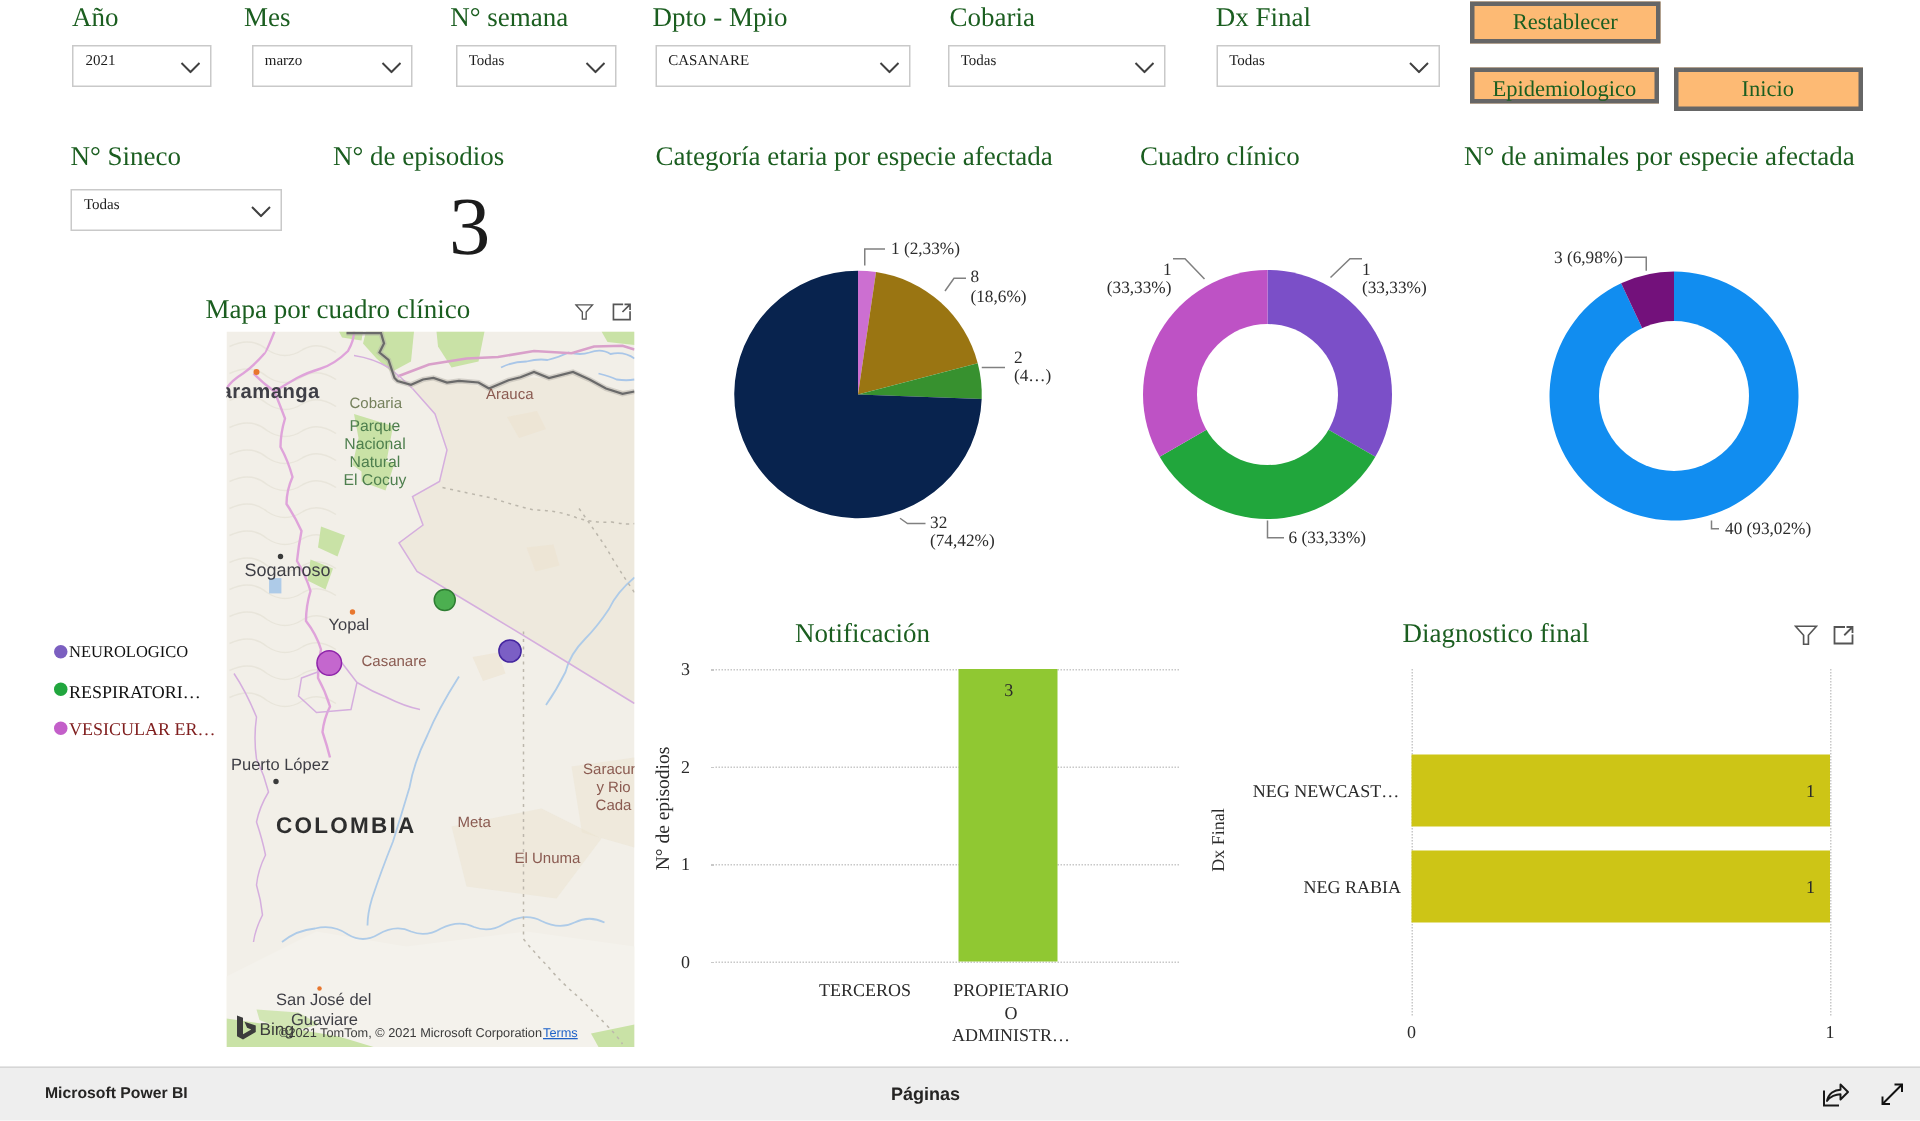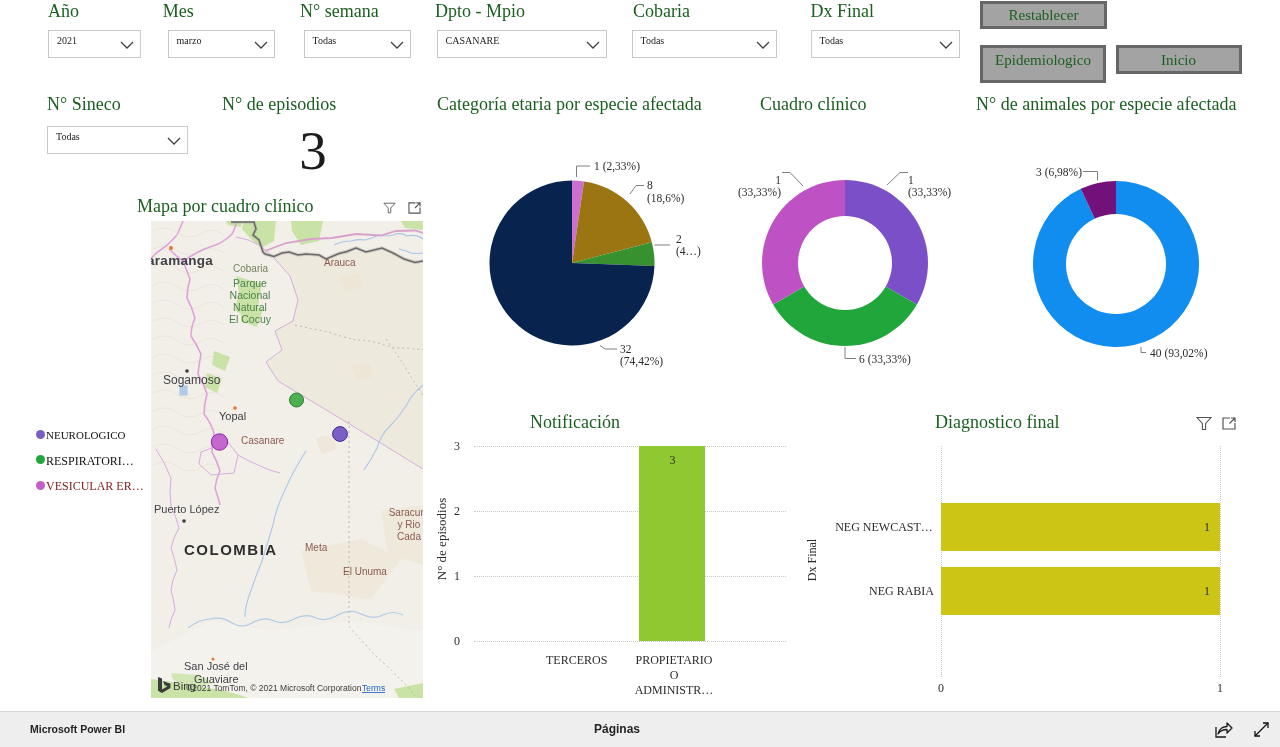--- a/index.html
+++ b/index.html
@@ -2,21 +2,21 @@
 <html><head><meta charset="utf-8">
 <style>
 html,body{margin:0;padding:0}
 body{width:1280px;height:747px;position:relative;background:#fff;overflow:hidden;
      font-family:"Liberation Serif",serif;}
 .abs{position:absolute}
 .slab{position:absolute;color:#1b5e20;font-size:18px;line-height:1;}
 .dd{position:absolute;top:30px;height:28px;border:1px solid #c9c9c9;background:#fff;
     box-sizing:border-box;}
 .ddt{position:absolute;left:8px;top:4px;font-size:10px;color:#1c1c1c;white-space:nowrap}
-.btn{position:absolute;border:3px solid #666;background:#a3a3a3;box-sizing:border-box;
+.btn{position:absolute;border:3px solid #666;background:#fdba74;box-sizing:border-box;
      color:#1b5e20;font-size:15px;text-align:center;}
 .lbl{position:absolute;font-size:11.5px;color:#2b2b2b;white-space:nowrap;line-height:1.18}
 .tick{position:absolute;font-size:12px;color:#2b2b2b;white-space:nowrap}
 </style></head><body>
 
 <div class="slab" style="left:48.0px;top:1.5px;width:92.5px">Año</div>
 <div class="dd" style="left:48.0px;width:92.5px">
     <div class="ddt">2021</div>
     <svg class="abs" style="right:6px;top:10px" width="14" height="8" viewBox="0 0 14 8">
       <path d="M1,1 L7,7 L13,1" stroke="#404040" stroke-width="1.3" fill="none"></path>
@@ -51,21 +51,21 @@
     </svg>
   </div>
 <div class="slab" style="left:810.5px;top:1.5px;width:149.5px">Dx Final</div>
 <div class="dd" style="left:810.5px;width:149.5px">
     <div class="ddt">Todas</div>
     <svg class="abs" style="right:6px;top:10px" width="14" height="8" viewBox="0 0 14 8">
       <path d="M1,1 L7,7 L13,1" stroke="#404040" stroke-width="1.3" fill="none"></path>
     </svg>
   </div>
 <div class="btn" style="left:980px;top:1px;width:127px;height:28px;line-height:23px">Restablecer</div>
-<div class="btn" style="left:980px;top:45px;width:126px;height:38px;line-height:24px">Epidemiologico</div>
+<div class="btn" style="left:980px;top:45px;width:126px;height:24px;line-height:24px">Epidemiologico</div>
 <div class="btn" style="left:1115.5px;top:45px;width:126px;height:29px;line-height:24px">Inicio</div>
 <div class="slab" style="left:47px;top:95px;width:140px">N° Sineco</div>
 <div class="dd" style="left:47px;top:126px;width:141px;height:28px">
     <div class="ddt">Todas</div>
     <svg class="abs" style="right:6px;top:10px" width="14" height="8" viewBox="0 0 14 8">
       <path d="M1,1 L7,7 L13,1" stroke="#404040" stroke-width="1.3" fill="none"></path>
     </svg>
   </div>
 <div class="slab" style="left:222px;top:95px;width:180px">N° de episodios</div>
 <div class="abs" style="left:243px;top:119px;width:140px;text-align:center;font-size:55px;color:#1c1c1c">3</div>

